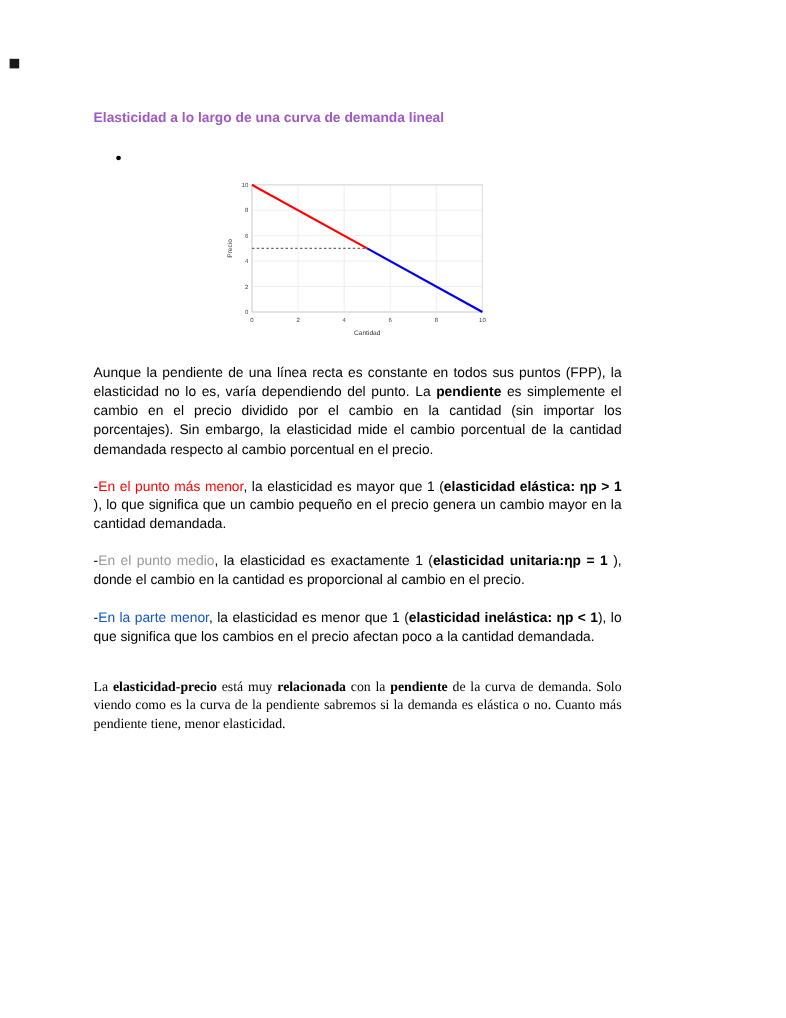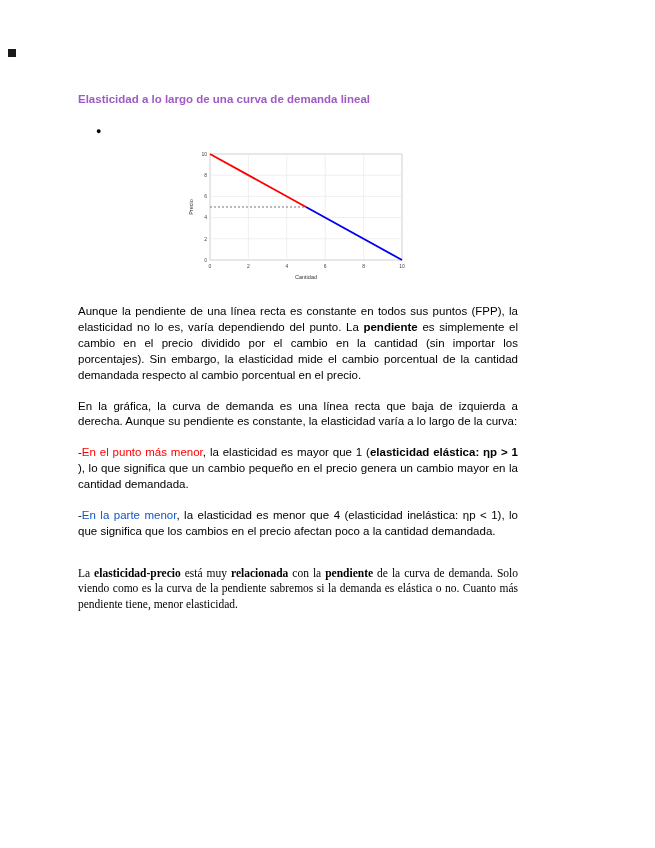--- a/index.html
+++ b/index.html
@@ -106,24 +106,24 @@
           <text x="21" y="50.2" text-anchor="end" font-size="5" fill="#444444">6</text>
           <text x="21" y="28.99999999999999" text-anchor="end" font-size="5" fill="#444444">8</text>
           <text x="21" y="7.8" text-anchor="end" font-size="5" fill="#444444">10</text>
           <text x="120" y="131" text-anchor="middle" font-size="5.5" fill="#333333">Cantidad</text>
           <text x="7" y="59" text-anchor="middle" font-size="5.5" fill="#333333" transform="rotate(-90 7 59)">Precio</text>
         </svg>
       </div>
 
     <p class="para"><span>Aunque la pendiente de una línea recta es constante en todos sus puntos (FPP), la elasticidad no lo es, varía dependiendo del punto. La </span><span style="font-weight: bold;">pendiente</span><span> es simplemente el cambio en el precio dividido por el cambio en la cantidad (sin importar los porcentajes). Sin embargo, la elasticidad mide el cambio porcentual de la cantidad demandada respecto al cambio porcentual en el precio.</span></p>
 
-    <p class="para"><span>En la gráfica, la curva de demanda es una línea recta que baja de izquierda a derecha. Aunque su pendiente es constante, la elasticidad varía a lo largo de la curva:</span></p>
 
     <p class="para"><span>-</span><span style="color: rgb(255, 0, 0);">En el punto más menor</span><span>, la elasticidad es mayor que 1 (</span><span style="font-weight: bold;">elasticidad elástica: ηp &gt; 1</span><span> ), lo que significa que un cambio pequeño en el precio genera un cambio mayor en la cantidad demandada.</span></p>
 
+    <p class="para"><span>-</span><span style="color: rgb(153, 153, 153);">En el punto medio</span><span>, la elasticidad es exactamente 1 (</span><span style="font-weight: bold;">elasticidad unitaria:ηp = 1</span><span> ), donde el cambio en la cantidad es proporcional al cambio en el precio.</span></p>
 
-    <p class="para"><span>-</span><span style="color: rgb(17, 85, 204);">En la parte menor</span><span>, la elasticidad es menor que 4 (</span><span style="font-weight: normal;">elasticidad inelástica: ηp &lt; 1</span><span>), lo que significa que los cambios en el precio afectan poco a la cantidad demandada.</span></p>
+    <p class="para"><span>-</span><span style="color: rgb(17, 85, 204);">En la parte menor</span><span>, la elasticidad es menor que 1 (</span><span style="font-weight: bold;">elasticidad inelástica: ηp &lt; 1</span><span>), lo que significa que los cambios en el precio afectan poco a la cantidad demandada.</span></p>
 
     <p class="para gap-large"><span>La </span><span style="font-weight: bold;">elasticidad-precio</span><span> está muy </span><span style="font-weight: bold;">relacionada</span><span> con la </span><span style="font-weight: bold;">pendiente</span><span> de la curva de demanda. Solo viendo como es la curva de la pendiente sabremos si la demanda es elástica o no. Cuanto más pendiente tiene, menor elasticidad.</span></p>
 
 
   </div>
 </div>
 
 </body></html>

